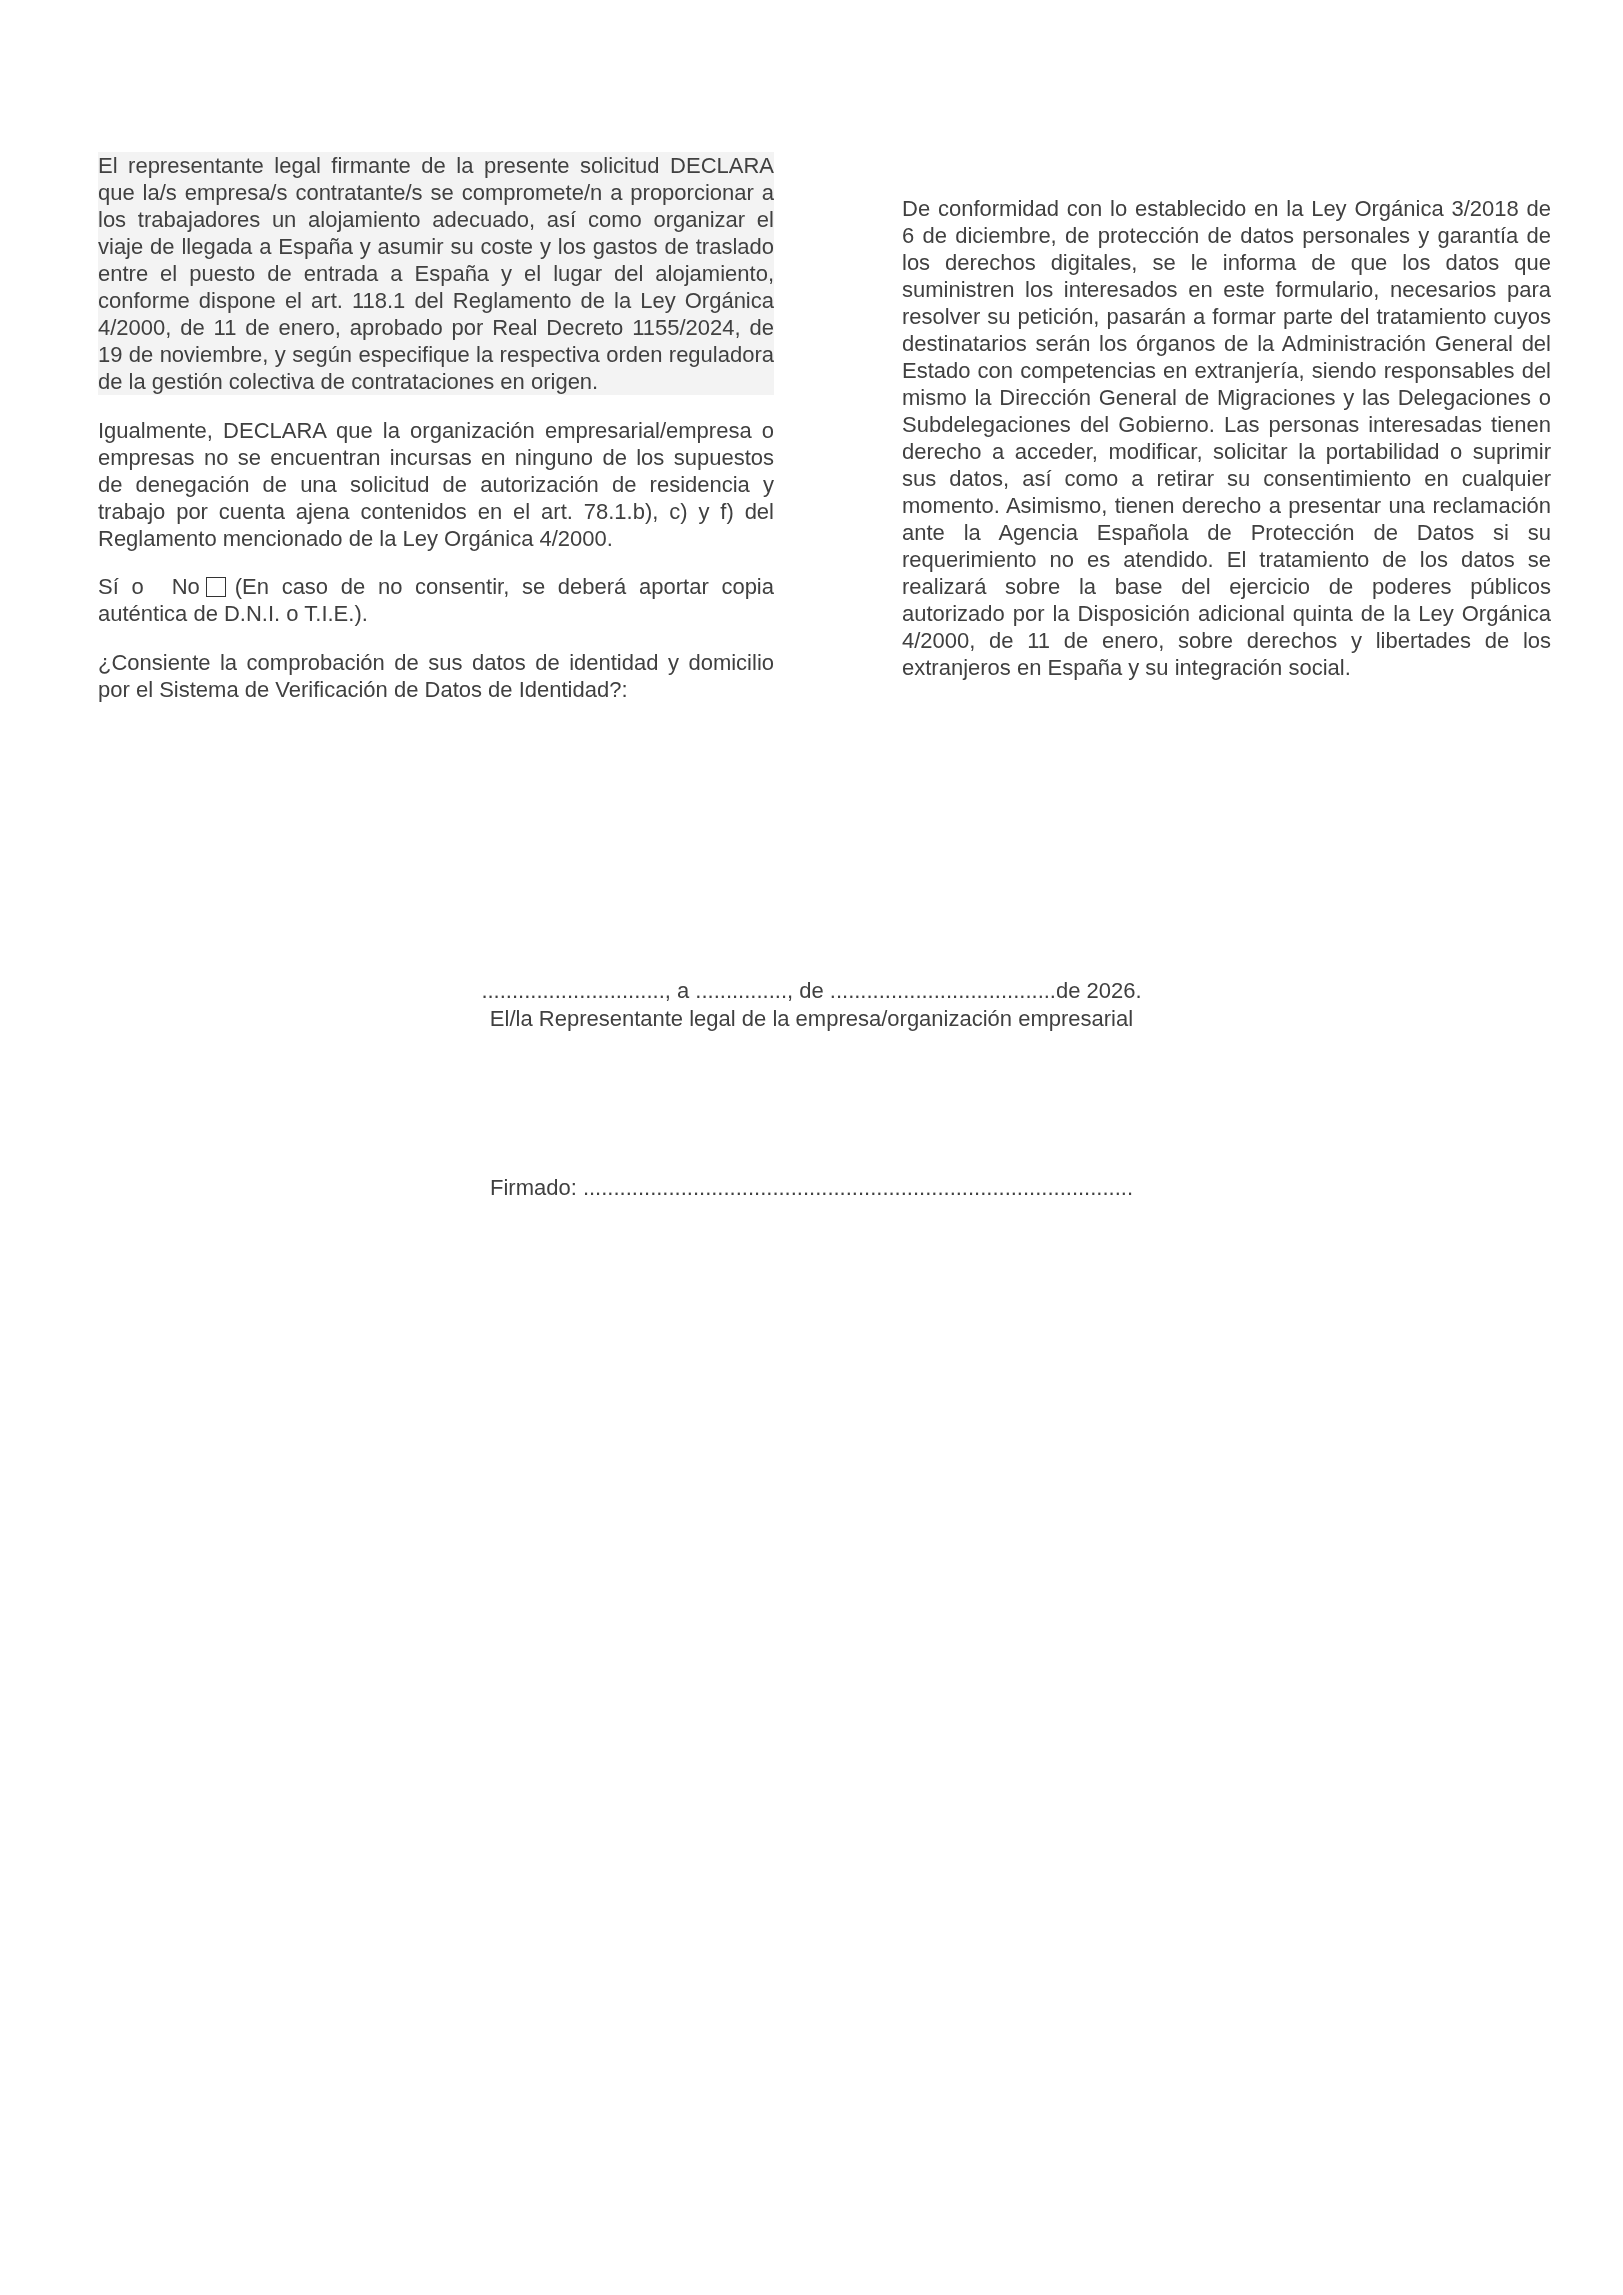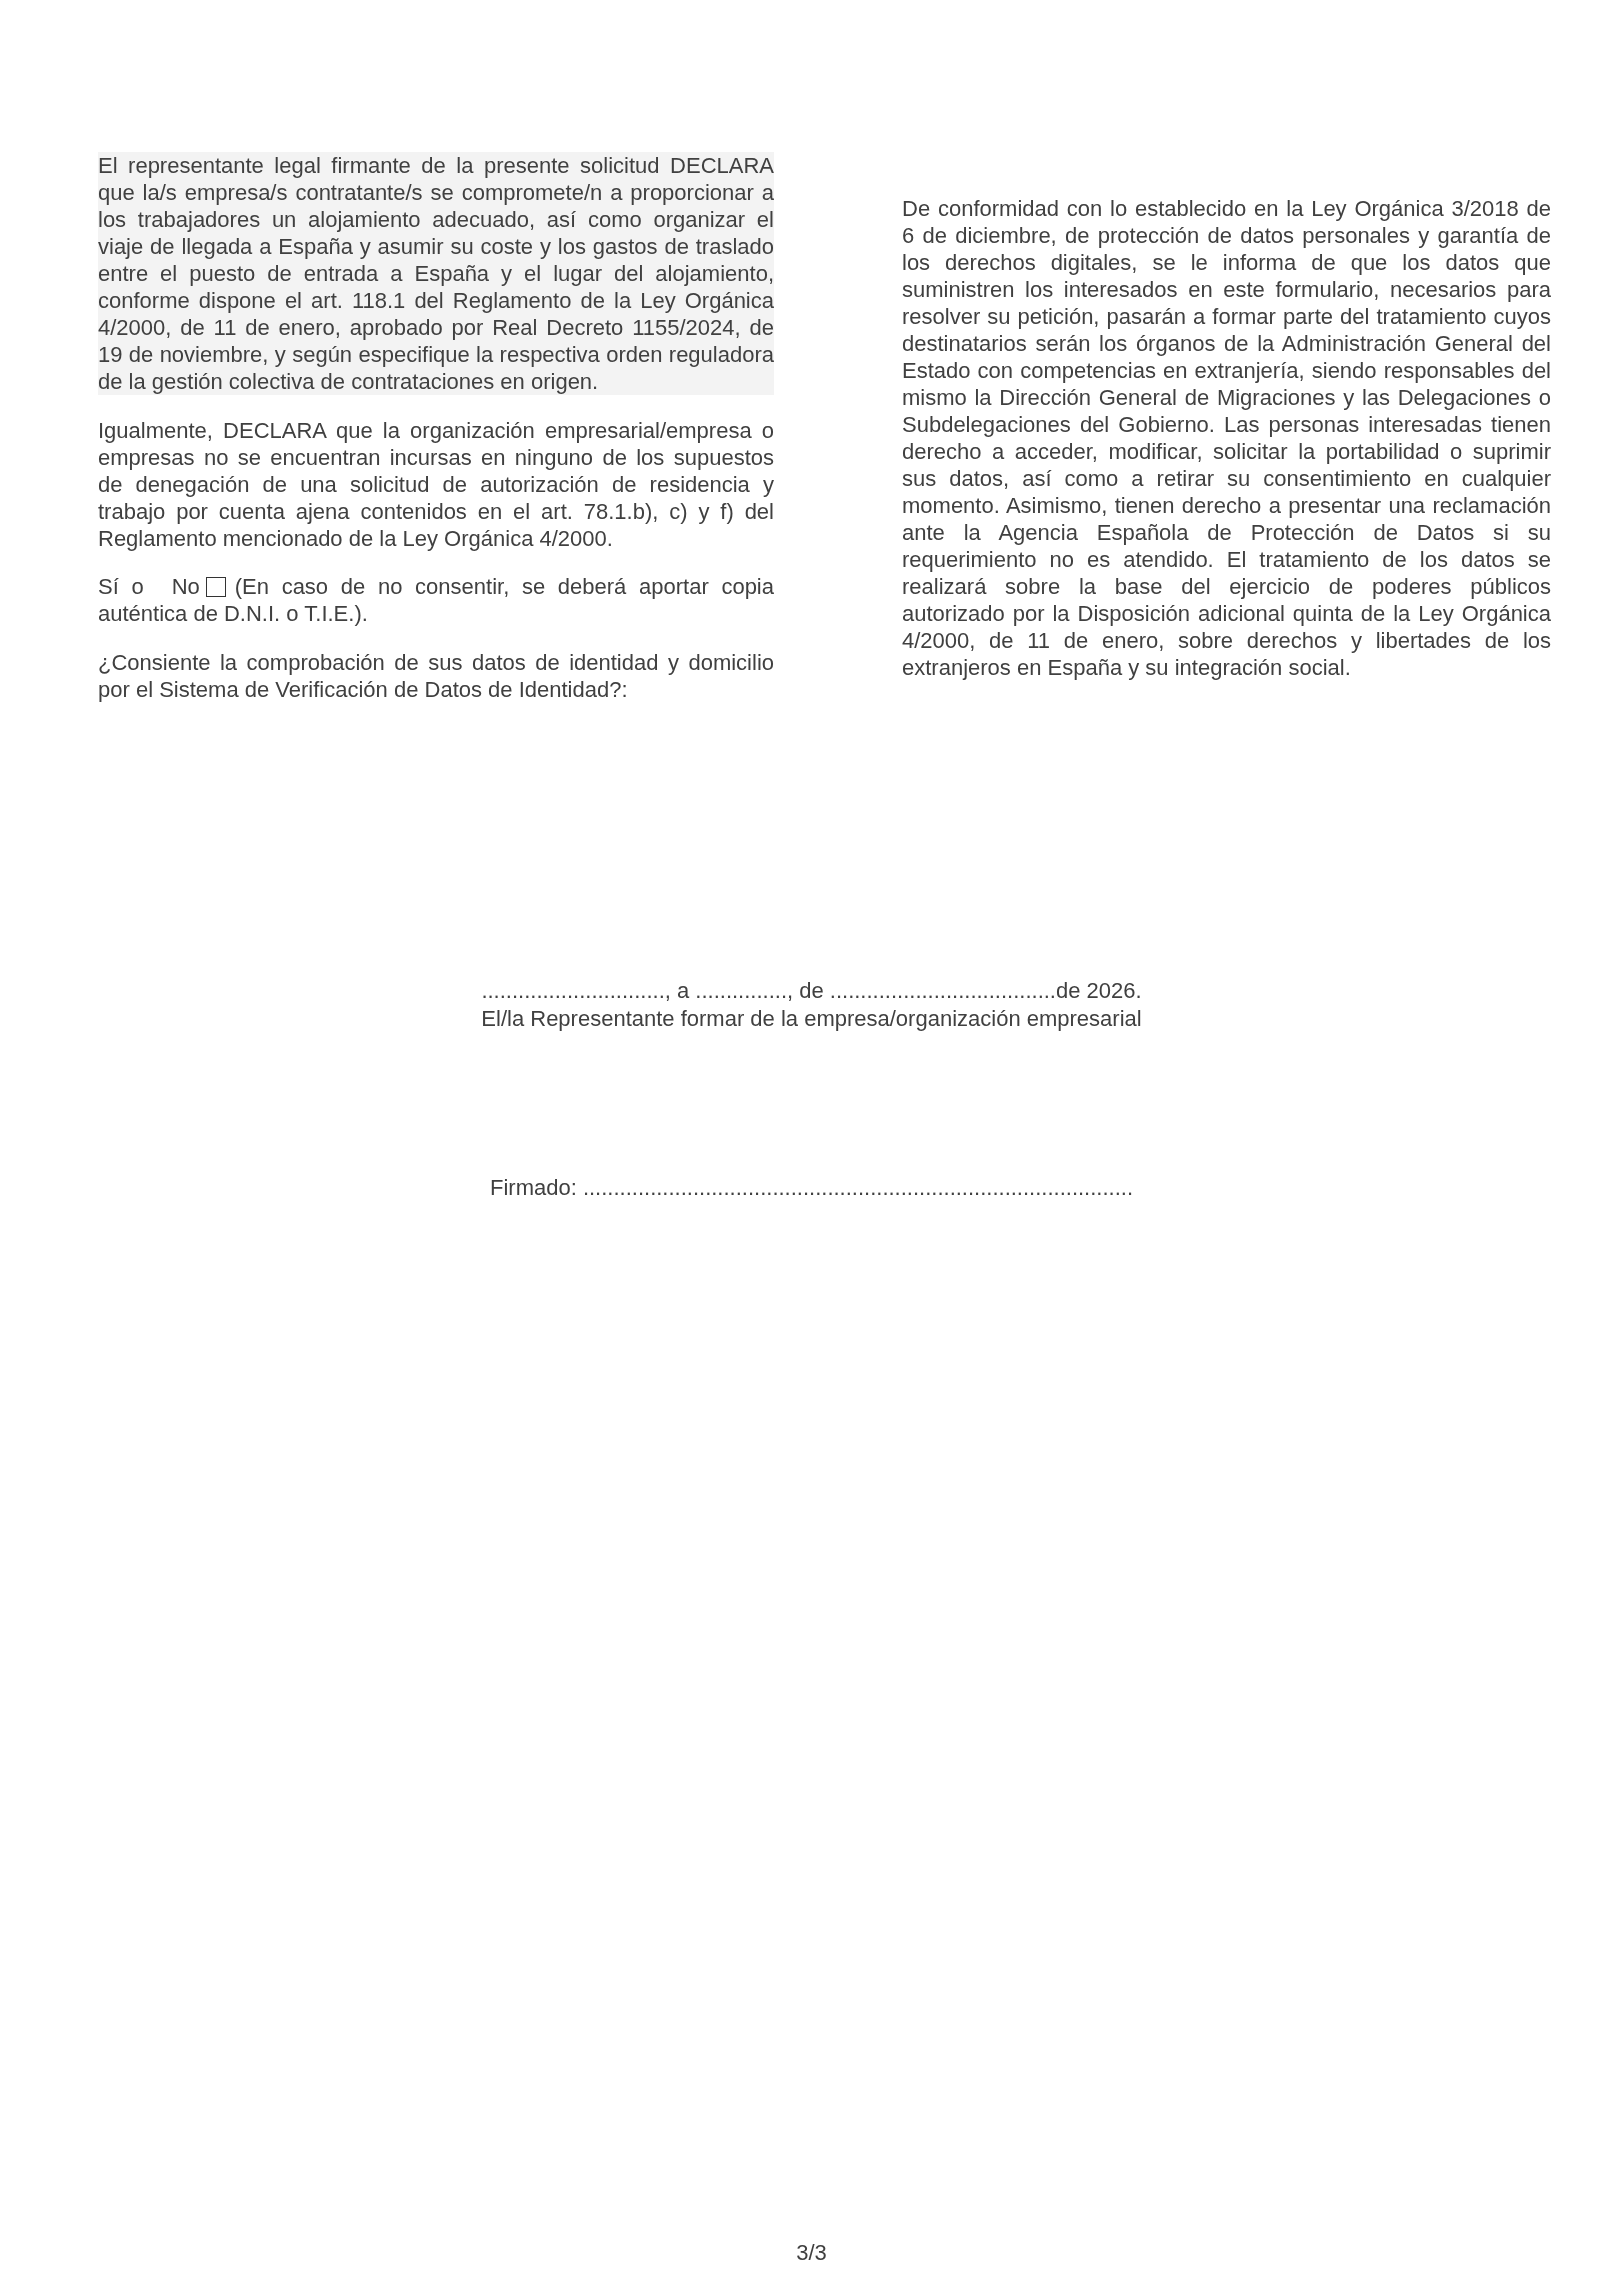--- a/index.html
+++ b/index.html
@@ -71,22 +71,21 @@
     </p>
     <p class="para">¿Consiente la comprobación de sus datos de identidad y domicilio por el Sistema de Verificación de Datos de Identidad?:</p>
   </div>
 
   <div class="col" id="right-col">
     <p class="para tight">De conformidad con lo establecido en la Ley Orgánica 3/2018 de 6 de  diciembre, de protección de datos personales y garantía de los derechos digitales, se le informa de que los datos que suministren los interesados en este formulario, necesarios para resolver su petición, pasarán a formar parte del tratamiento cuyos destinatarios serán los órganos de la Administración General del Estado con competencias en extranjería, siendo responsables del mismo la Dirección General de Migraciones y las Delegaciones o Subdelegaciones del Gobierno. Las personas interesadas tienen derecho a acceder, modificar, solicitar la portabilidad o suprimir sus datos, así como a retirar su consentimiento en cualquier momento. Asimismo, tienen derecho a presentar una reclamación ante la Agencia Española de Protección de Datos si su requerimiento no es atendido. El tratamiento de los datos se realizará sobre la base del ejercicio de poderes públicos autorizado por la Disposición adicional quinta de la Ley Orgánica 4/2000, de 11 de enero, sobre derechos y libertades de los extranjeros en España y su integración social.</p>
   </div>
 
   <div class="center-block" id="signature-date-block">
     <div>.............................., a ..............., de .....................................de 2026.</div>
-    <div>El/la Representante formar de la empresa/organización empresarial</div>
+    <div>El/la Representante legal de la empresa/organización empresarial</div>
   </div>
 
   <div class="center-block" id="signed-line">Firmado: ..........................................................................................</div>
 
 
-  <div class="center-block" id="page-number">3/3</div>
 
 </div>
 
 
 </body></html>

